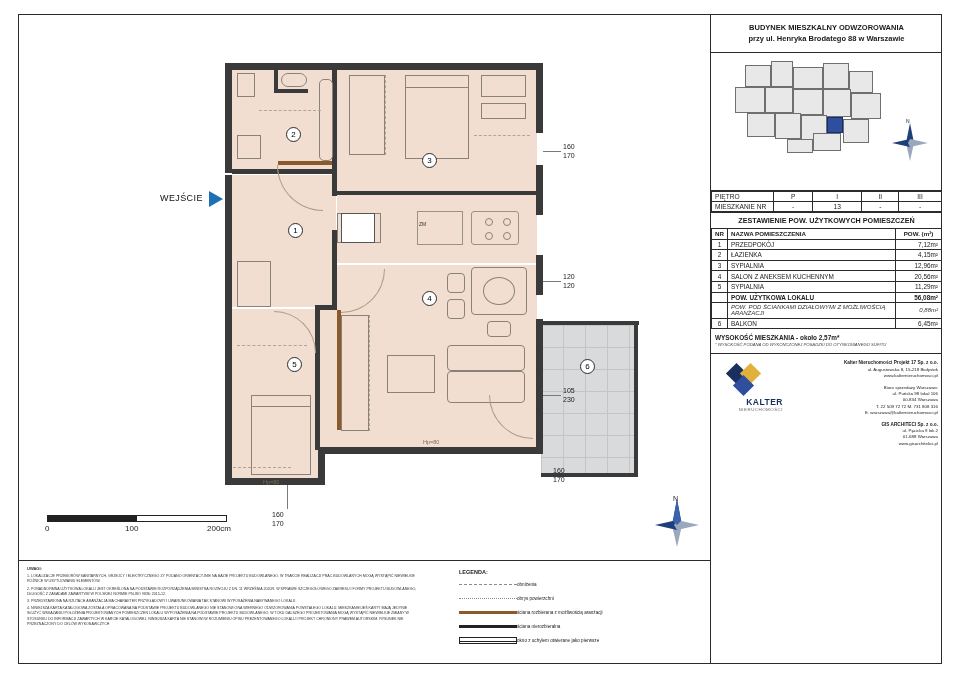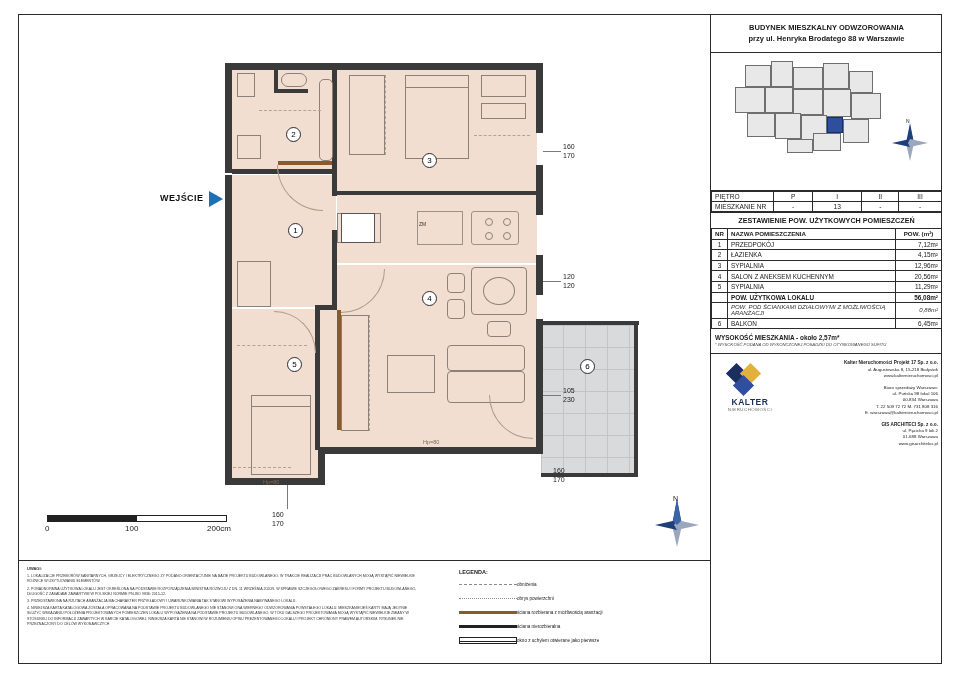--- a/index.html
+++ b/index.html
@@ -48,21 +48,21 @@
     font-size:8px; line-height:13px; text-align:center; color:#000;
   }
   .dimtag {
     position:absolute; font-size:7px; line-height:8.5px; color:#1a1a1a; text-align:center;
   }
   .winlabel {
     position:absolute; font-size:5.5px; color:#7a6a58; white-space:nowrap;
   }
 
   .entry-label {
-    position:absolute; font-size:9px; font-weight:bold; letter-spacing:.4px; color:#111;
+    position:absolute; font-size:9px; font-weight:normal; letter-spacing:.4px; color:#111;
   }
   .entry-arrow {
     position:absolute; width:0; height:0;
     border-top:8px solid transparent; border-bottom:8px solid transparent;
     border-left:14px solid #1f6fb5;
   }
 
   
   .scalebar { position:absolute; left:28px; top:500px; width:185px; }
   .scalebar .bar { position:relative; height:7px; width:180px; border:1px solid #222; display:flex; }
@@ -121,21 +121,21 @@
   table.rooms td, table.rooms th { border:.7px solid #2b2b2b; padding:1.3px 3px; }
   table.rooms th { font-weight:bold; font-size:6.2px; }
   table.rooms td.n { width:13px; text-align:center; }
   table.rooms td.a { width:46px; text-align:right; }
   table.rooms tr.sum td { font-weight:bold; }
   table.rooms tr.ital td { font-style:italic; font-size:6px; color:#333; }
   .wys { font-size:6.4px; font-weight:bold; padding:5px 4px 1px 4px; }
   .wys small { display:block; font-weight:normal; font-size:4.2px; font-style:italic; color:#444; margin-top:1px; }
 
   .footer { height:110px; position:relative; padding:6px 4px; }
-  .kalter { position:absolute; left:6px; top:10px; width:66px; text-align:center; }
+  .kalter { position:absolute; left:6px; top:10px; width:66px; text-align:right; }
   .kalter .kname { font-size:8.5px; font-weight:bold; letter-spacing:.5px; color:#1b2f5e; margin-top:3px; }
   .kalter .ksub { font-size:4.4px; letter-spacing:.5px; color:#6b6b6b; }
   .kalter .diamonds { position:relative; height:30px; }
   .dia { position:absolute; width:15px; height:15px; transform:rotate(45deg); }
   .fdata { position:absolute; left:76px; top:6px; right:4px; text-align:right; }
   .fdata .blk { font-size:4.4px; line-height:6.2px; color:#222; margin-bottom:6px; }
   .fdata .blk b { font-size:4.7px; }
 </style>
 </head>
 <body>

